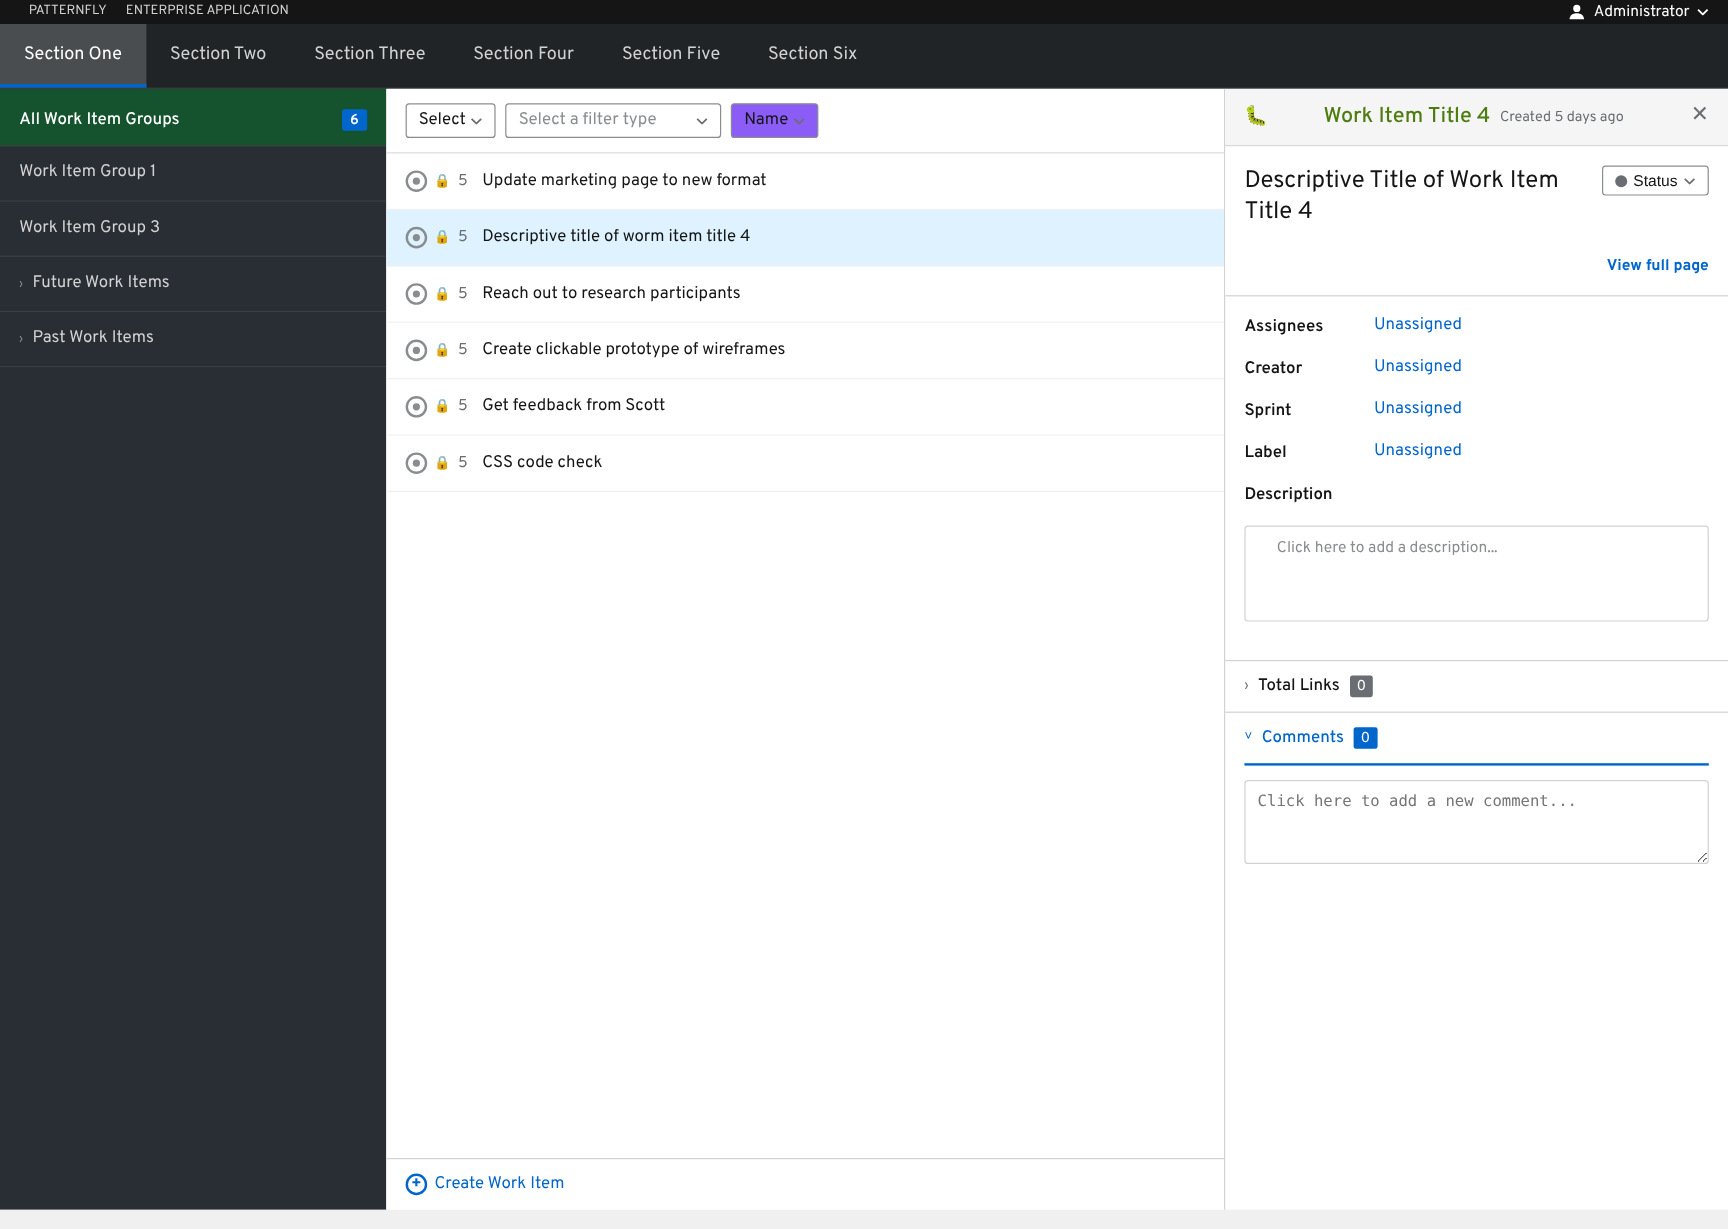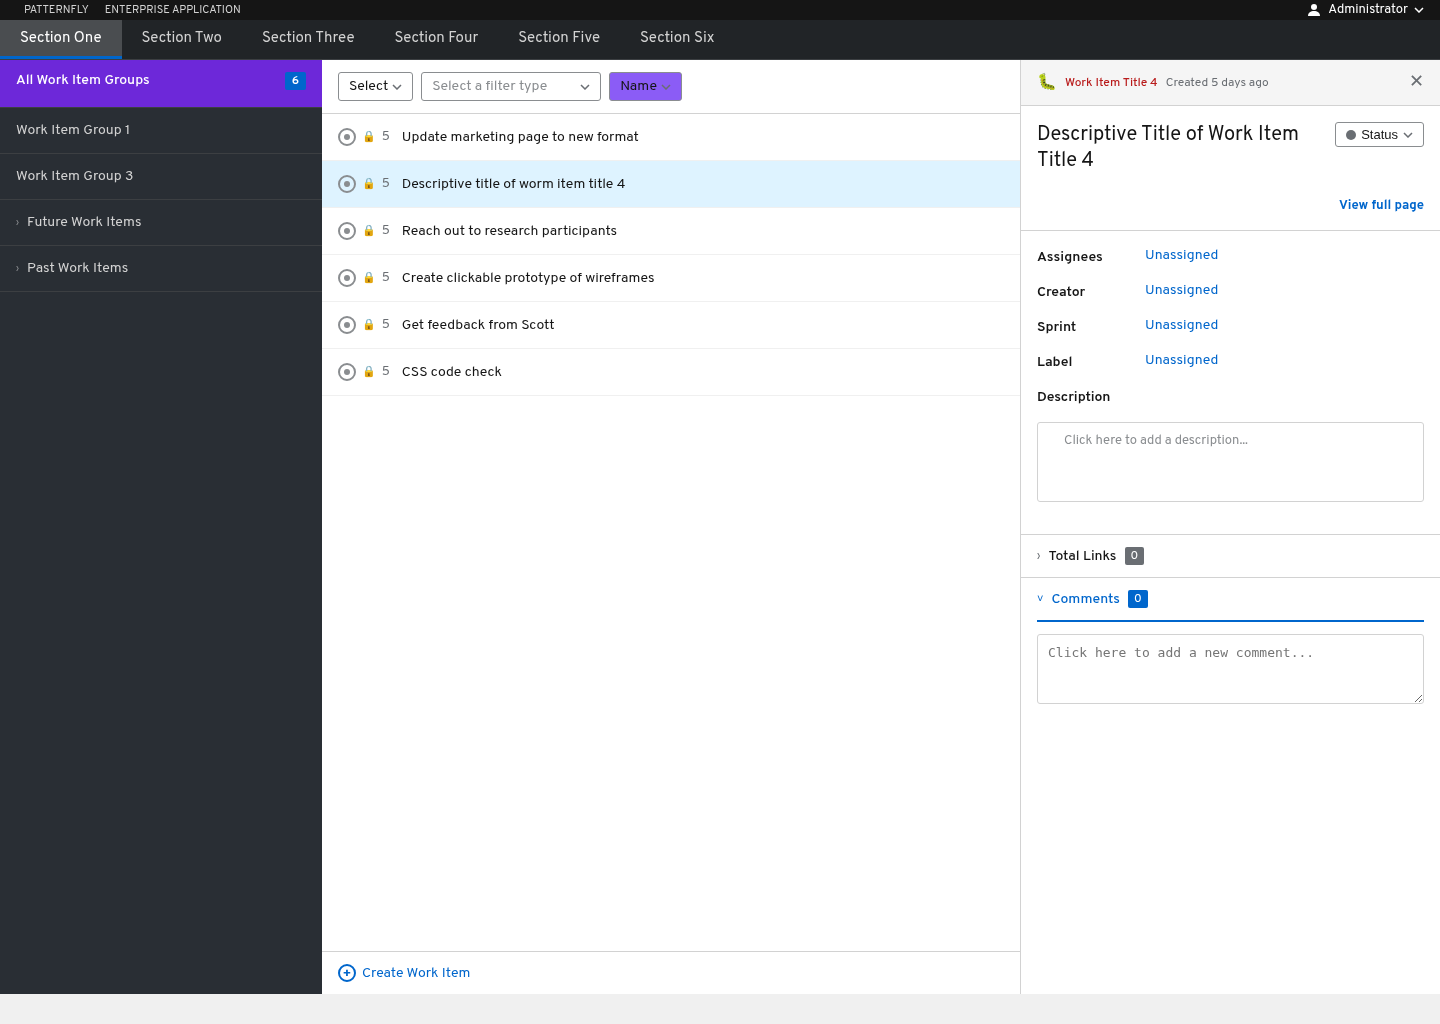--- a/index.html
+++ b/index.html
@@ -15,21 +15,21 @@
       color: #fff; font-size: 11px; letter-spacing: 3px; font-weight: 700;
     }
     .topbar-logo span { color: #fff; font-size: 11px; letter-spacing: 0; font-weight: 400; color: #d2d2d2; margin-left: 8px; }
     .topbar-user {
       display: flex; align-items: center; gap: 6px; color: #fff; font-size: 13px; cursor: pointer;
     }
     .topbar-user svg { fill: #fff; }
 
     
     .navtabs {
-      display: flex; background: #212427; height: 40px; align-items: stretch;
+      display: flex; background: #212427; height: 54px; align-items: stretch;
       border-bottom: 1px solid #3c3f42;
     }
     .navtab {
       display: flex; align-items: center; padding: 0 20px;
       color: #d2d2d2; font-size: 15px; cursor: pointer; border-bottom: 3px solid transparent;
       white-space: nowrap;
     }
     .navtab.active {
       background: #4a4d50; color: #fff; border-bottom: 3px solid #06c;
     }
@@ -37,22 +37,22 @@
     
     .main-layout {
       display: flex; height: calc(1024px - 36px - 54px);
     }
 
     
     .sidebar {
       width: 322px; min-width: 322px; background: #292e34; display: flex; flex-direction: column; overflow-y: auto;
     }
     .sidebar-header {
-      display: flex; align-items: flex-start; justify-content: space-between;
-      padding: 12px 16px; background: #6d28d9; border-bottom: 1px solid #3c3f42;
+      display: flex; align-items: flex-end; justify-content: space-between;
+      padding: 12px 16px; background: #14532d; border-bottom: 1px solid #3c3f42;
       color: #fff; font-size: 14px; font-weight: 500; min-height: 48px;
     }
     .sidebar-badge {
       background: #0066cc; color: #fff; border-radius: 2px; font-size: 12px;
       padding: 1px 7px; font-weight: 600;
     }
     .sidebar-item {
       padding: 14px 16px; color: #d2d2d2; font-size: 14px; cursor: pointer;
       border-bottom: 1px solid #3c3f42; display: flex; align-items: center; gap: 8px;
     }
@@ -114,21 +114,21 @@
     .detail-panel {
       width: 420px; min-width: 420px; background: #fff; border-left: 1px solid #d2d2d2;
       display: flex; flex-direction: column; overflow-y: auto;
     }
     .detail-header {
       display: flex; align-items: flex-start; justify-content: space-between;
       padding: 12px 16px; border-bottom: 1px solid #d2d2d2; background: #f5f5f5;
     }
     .detail-header-left { display: flex; align-items: center; gap: 8px; }
     .bug-icon { font-size: 16px; }
-    .detail-title-text { font-size: 12px; color: #b91c1c; font-weight: 500; }
+    .detail-title-text { font-size: 18px; color: #4d7c0f; font-weight: 500; margin-left: 38px; }
     .detail-created { font-size: 12px; color: #6a6e73; }
     .close-btn { background: none; border: none; font-size: 18px; color: #6a6e73; cursor: pointer; line-height: 1; }
 
     .detail-desc-area { padding: 16px; border-bottom: 1px solid #d2d2d2; background: #fff; }
     .detail-main-title { font-size: 22px; color: #151515; font-weight: 400; margin-bottom: 12px; }
     .view-full-link { color: #0066cc; font-size: 13px; cursor: pointer; float: right; font-weight: bold; }
     .status-btn {
       display: flex; align-items: center; gap: 5px;
       border: 1px solid #8a8d90; border-radius: 3px; padding: 4px 10px;
       background: #fff; cursor: pointer; font-size: 13px; color: #151515;

